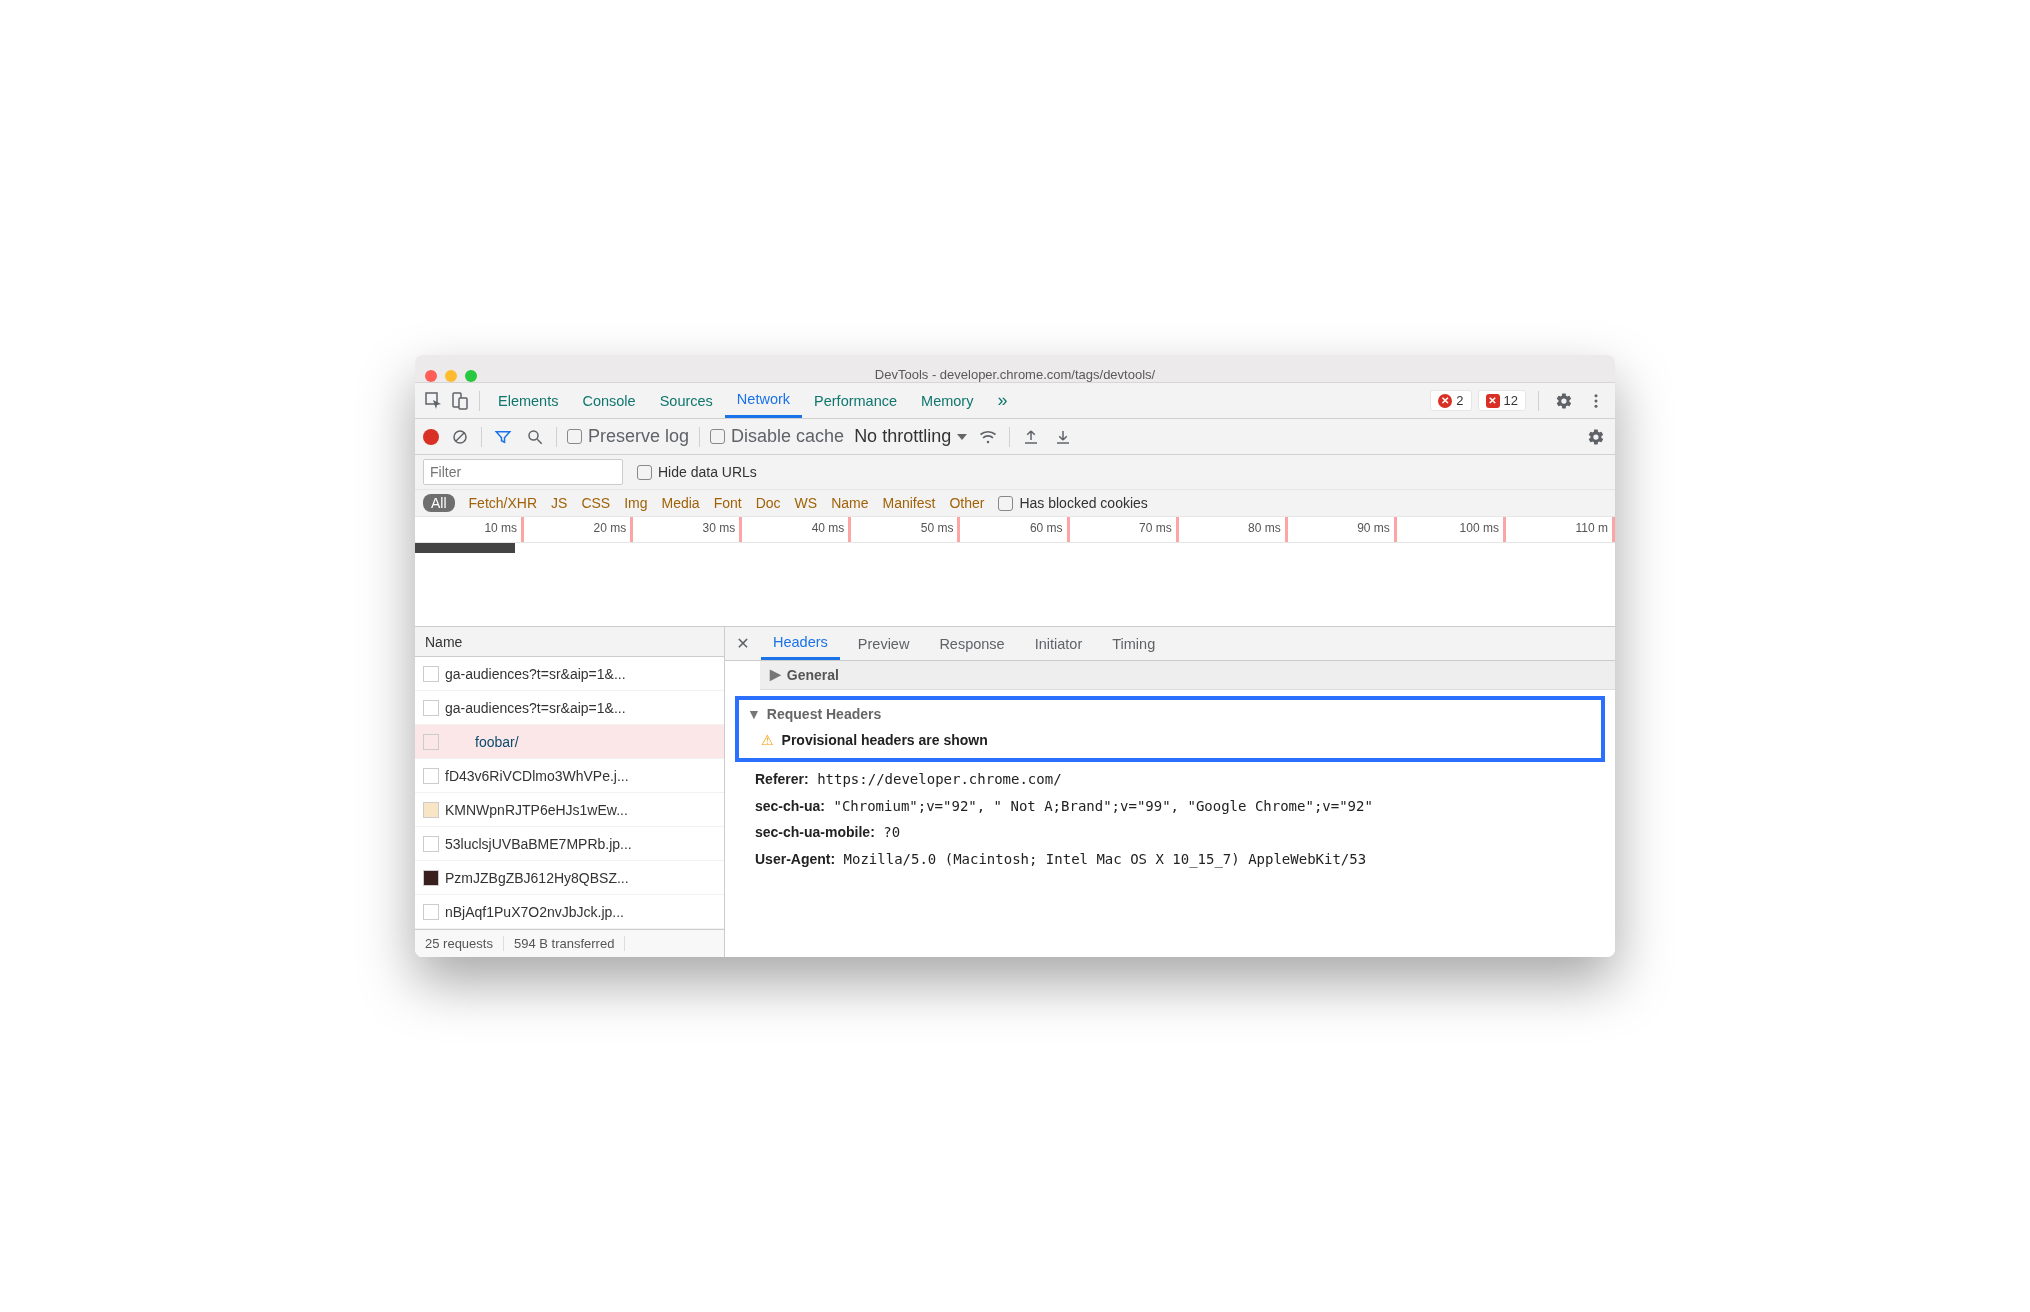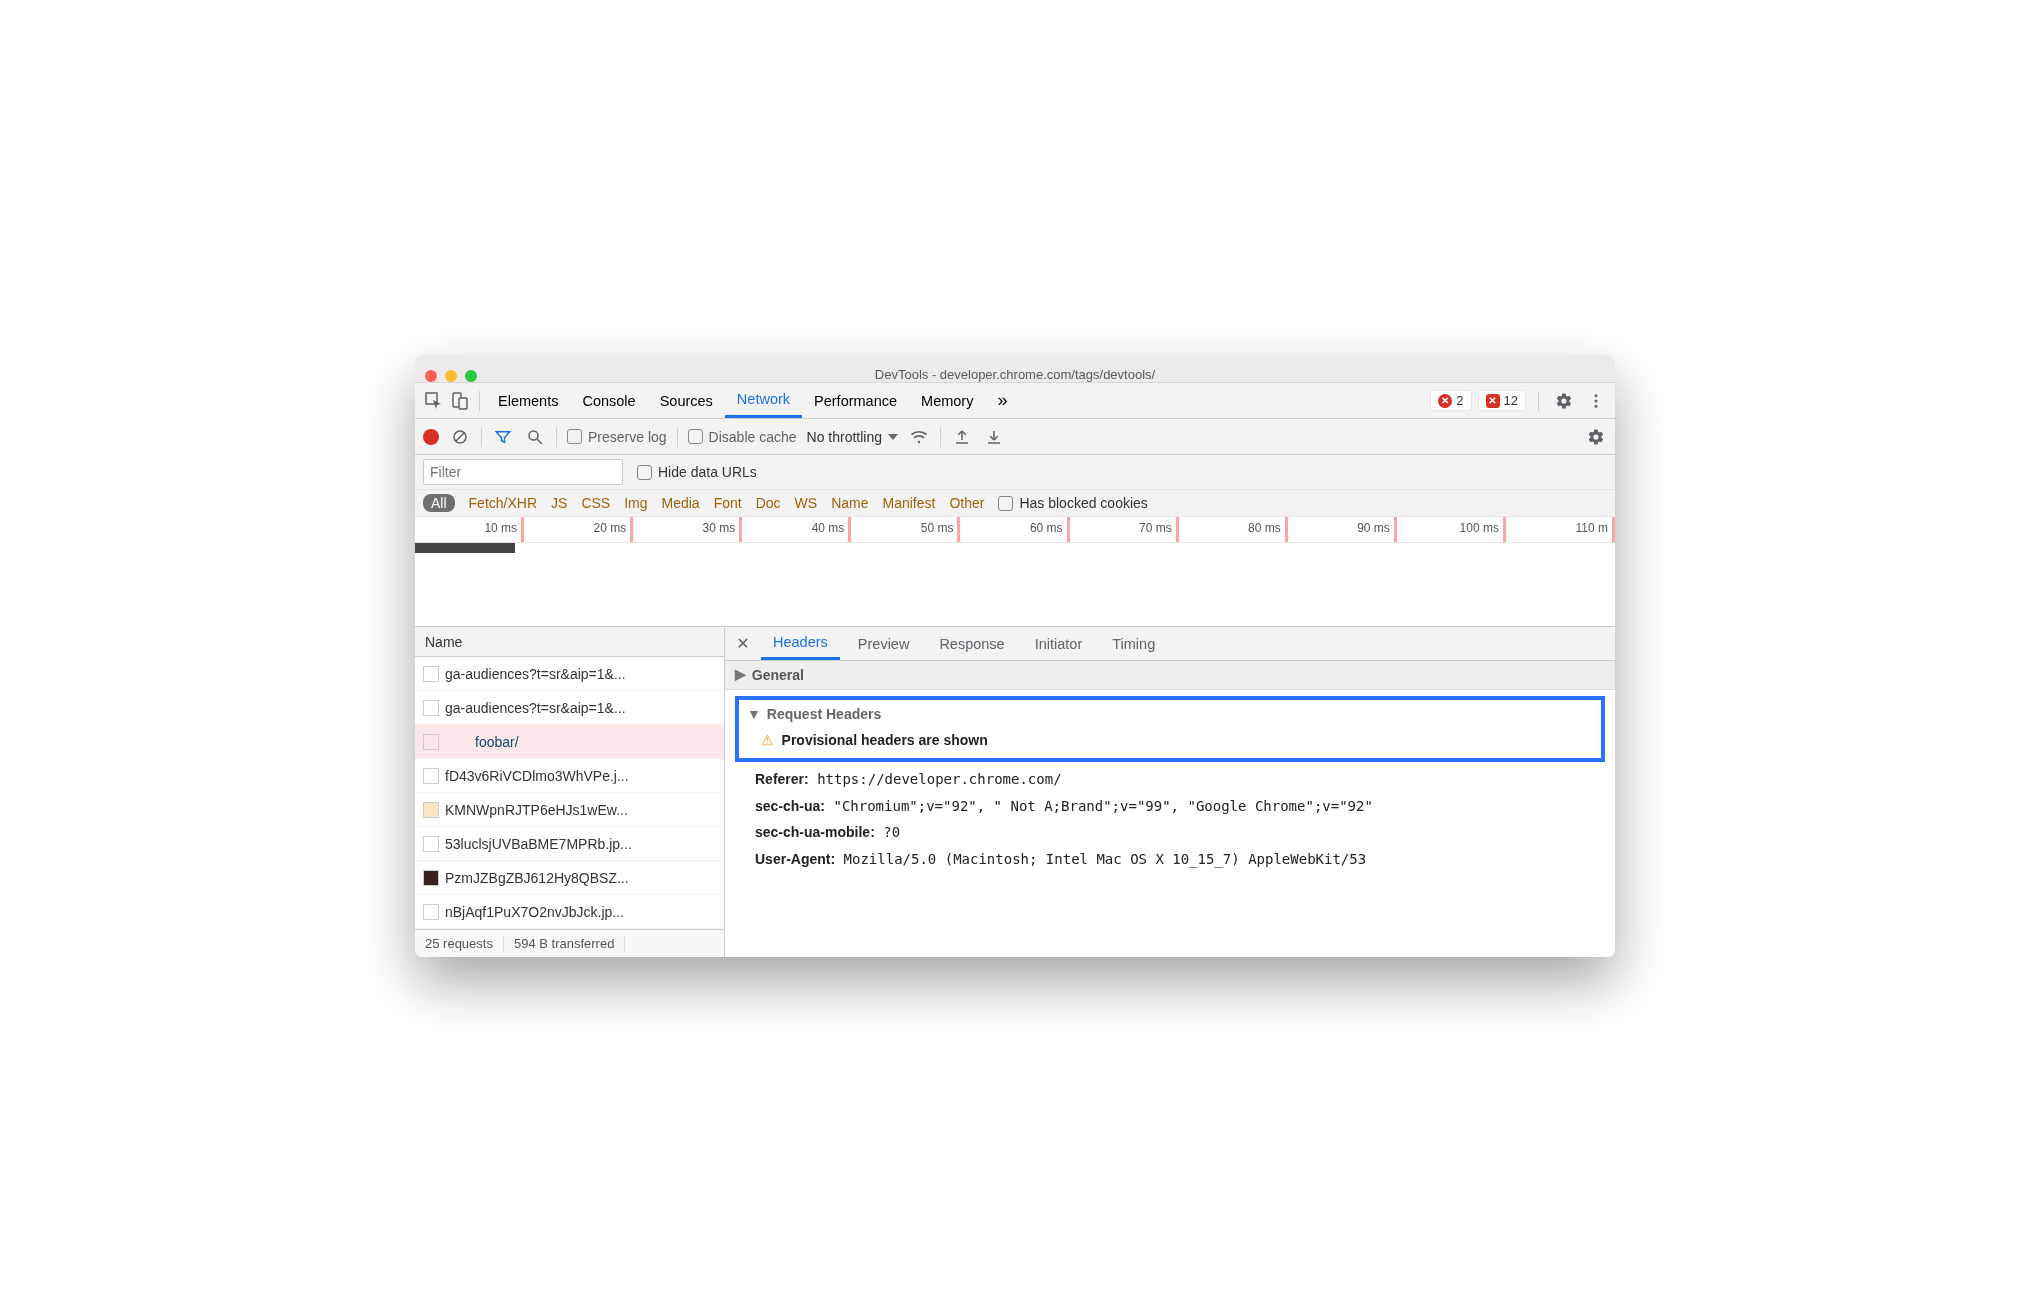--- a/index.html
+++ b/index.html
@@ -57,21 +57,21 @@
     align-items: center;
     padding: 0 6px;
   }
   .ts-icon { width: 26px; height: 26px; display:flex; align-items:center; justify-content:center; color:#5f6368; cursor:pointer;}
   .ts-sep { width:1px; height:20px; background:#d0d0d0; margin: 0 6px;}
   .tabs { display:flex; align-items:center; height:100%; }
   .tab {
     padding: 0 12px;
     height: 100%;
     display:flex; align-items:center;
-    color:#000000;
+    color:#0f766e;
     font-size: 14.5px;
     cursor: pointer;
   }
   .tab.active {
     color:#1a73e8;
     border-bottom: 3px solid #1a73e8;
   }
   .ts-right { margin-left:auto; display:flex; align-items:center; gap:6px;}
   .badge {
     display:flex; align-items:center; gap:4px;
@@ -89,21 +89,21 @@
   }
   .circ.err { background:#d93025; border-radius:50%;}
   .circ.err-sq { background:#d93025; }
 
   
   .net-toolbar {
     height: 36px;
     border-bottom:1px solid #d0d0d0;
     background:#f3f3f3;
     display:flex; align-items:center; padding:0 8px; gap:10px;
-    color:#5f6368; font-size:14px;
+    color:#5f6368; font-size:18px;
   }
   .rec-dot { width:16px;height:16px;border-radius:50%;background:#d93025;}
   .nt-sep { width:1px;height:20px;background:#d0d0d0;}
   .nt-icon { width:22px;height:22px;display:flex;align-items:center;justify-content:center;color:#5f6368;cursor:pointer;}
   .nt-check { display:flex;align-items:center;gap:6px; cursor:pointer;}
   .nt-check .box { width:15px;height:15px;border:1.5px solid #888;border-radius:3px;}
   .nt-select { display:flex;align-items:center;gap:6px; color:#333; }
   .tri-down { width:0;height:0;border-left:5px solid transparent;border-right:5px solid transparent;border-top:6px solid #666;}
 
   
@@ -137,21 +137,21 @@
   .row-name{overflow:hidden;text-overflow:ellipsis;}
   .rlist-foot { height:28px;border-top:1px solid #ccc;background:#f8f8f8;display:flex;align-items:center;font-size:13px;color:#555;}
   .rlist-foot .cell{padding:0 10px;border-right:1px solid #ddd;}
 
   .detail { flex:1; display:flex; flex-direction:column; min-width:0;}
   .dt-tabs { height:34px;border-bottom:1px solid #ccc;background:#f3f3f3;display:flex;align-items:center;padding:0 6px;gap:6px;}
   .dt-close{width:24px;height:24px;display:flex;align-items:center;justify-content:center;color:#5f6368;cursor:pointer;font-size:16px;}
   .dt-tab{padding:0 12px;height:100%;display:flex;align-items:center;color:#5f6368;font-size:14.5px;cursor:pointer;}
   .dt-tab.active{color:#1a73e8;border-bottom:3px solid #1a73e8;}
   .dt-body{flex:1;overflow:auto;background:#fff;font-size:14px;}
-  .sec-general{background:#eeeeee;padding:6px 10px;border-bottom:1px solid #ddd;color:#555;font-weight:600;}
+  .sec-general{background:#eeeeee;padding:6px 10px;border-bottom:1px solid #ddd;color:#555;font-weight:600;margin-left:35px;}
   .sec-general .tri{display:inline-block;transform:translateY(-1px);margin-right:6px;color:#777;}
   .box-highlight{border:4px solid #2b6fff;margin:6px 10px 0 10px;padding:6px 10px 10px 8px;}
   .req-head-title{color:#666;font-weight:600;}
   .req-head-title .tri{display:inline-block;margin-right:6px;color:#777;}
   .prov-line{display:flex;align-items:center;gap:8px;margin-top:10px;margin-left:14px;}
   .warn-tri{color:#f29900;font-size:14px;}
   .prov-text{font-weight:700;color:#222;}
   .hdrs{padding:4px 20px 10px 30px;font-family:ui-monospace,Menlo,Consolas,monospace;font-size:14px;color:#222;line-height:1.9;}
   .hk{font-weight:700;font-family:-apple-system,"Helvetica Neue",Arial,sans-serif;}
   .hv{font-family:ui-monospace,Menlo,Consolas,monospace;}

